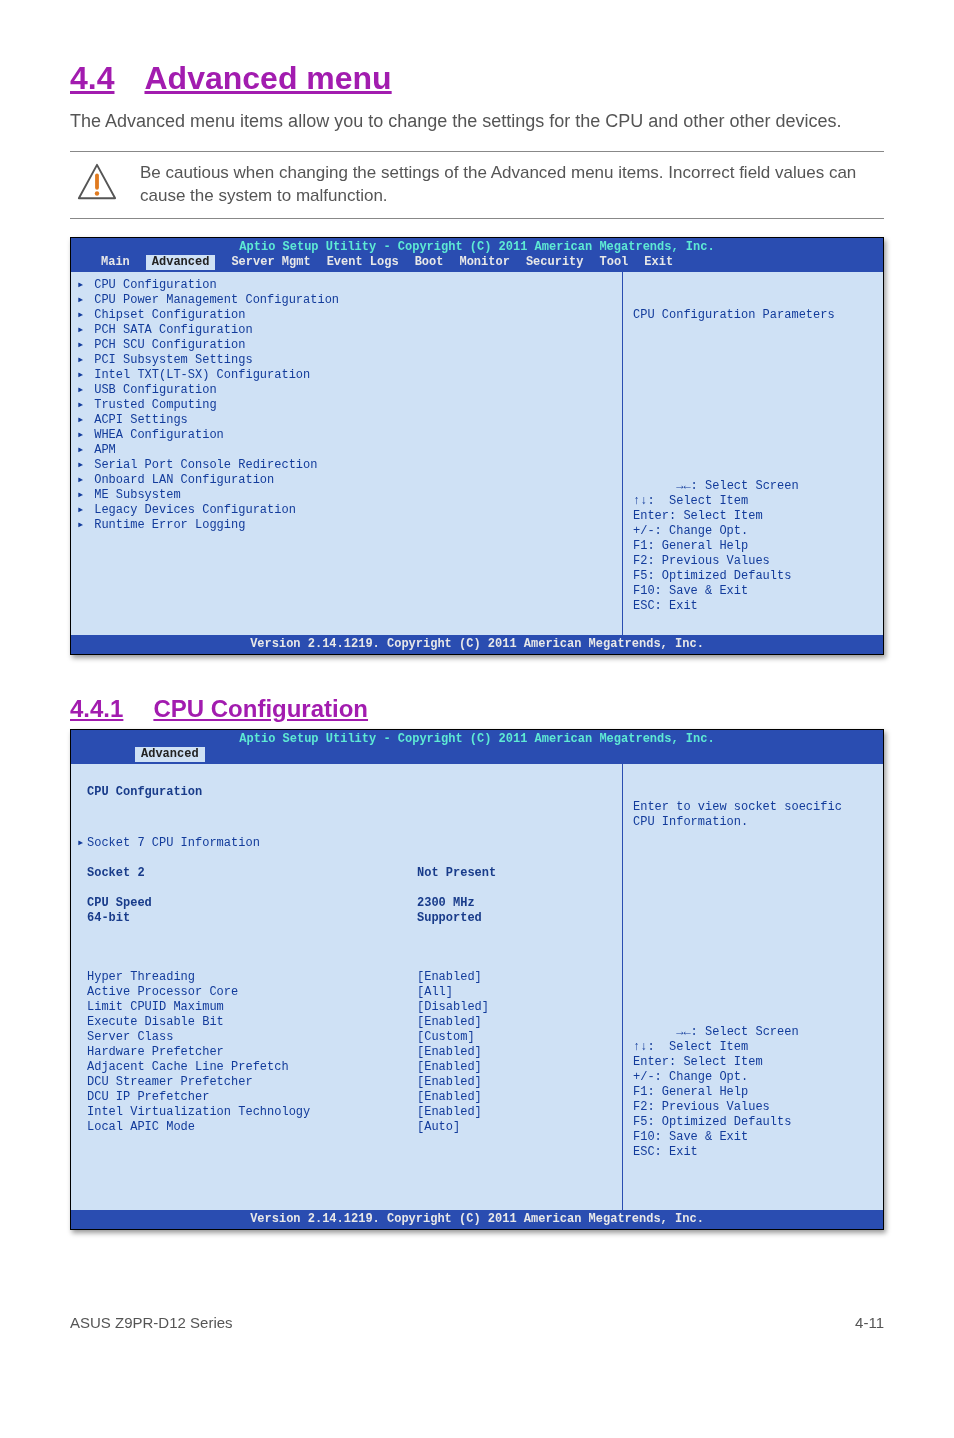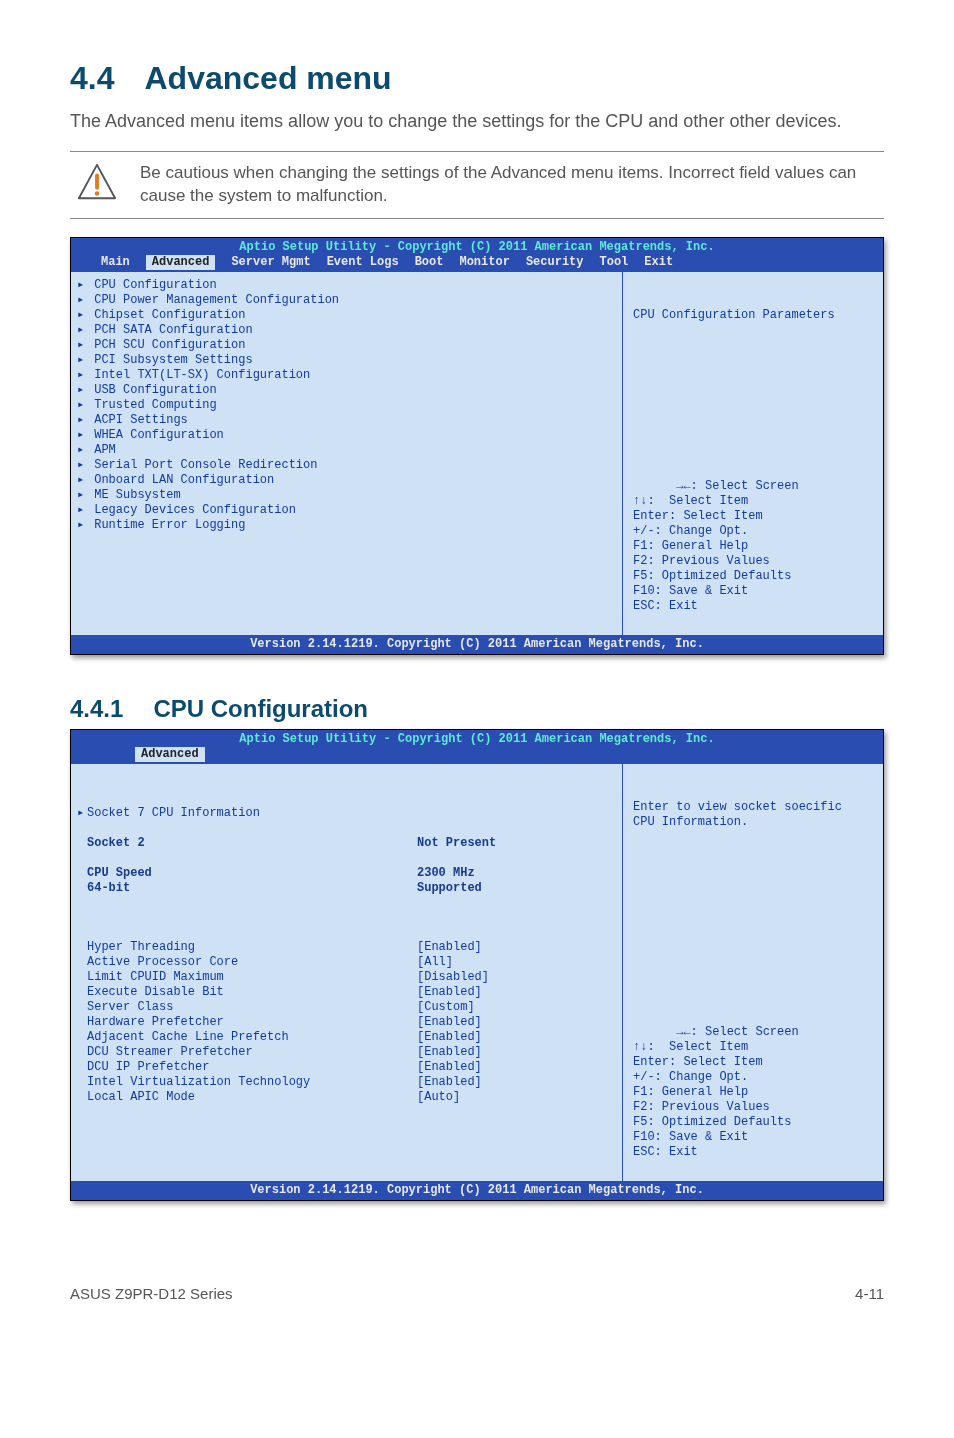--- a/index.html
+++ b/index.html
@@ -115,21 +115,21 @@
   }
   .subsection-title {
     font-size: 24px;
     font-weight: bold;
     margin: 0 0 6px 0;
     color: #222;
   }
   .subsection-title .num {
     margin-right: 30px;
   }
-  .body-text b, .subsection-title, h1.section-title { color:#0c4a6e; }
+  .body-text b, .subsection-title, h1.section-title { color:#a21caf;text-decoration:underline; }
   .dark-text { color: #183b8a; font-weight: bold; }
   .page-footer {
     display: flex;
     justify-content: space-between;
     font-size: 15px;
     color: #555;
     margin-top: 84px;
     border-top: none;
     align-items: flex-end;
   }
@@ -212,20 +212,21 @@
 </h2>
 
 <div class="bios-panel">
   <div class="bios-header">Aptio Setup Utility - Copyright (C) 2011 American Megatrends, Inc.</div>
   <div class="bios-tabs">
     <span style="width:18px"></span>
     <span class="tab active">Advanced</span>
   </div>
   <div class="bios-body">
     <div class="bios-left">
+<div class="row"><span class="arrow"> </span><span class="dark-text">CPU Confguration</span></div>
 <div class="row" style="height:6px"></div>
 <div class="row"><span class="arrow">▸</span><span>Socket 7 CPU Information</span></div>
 <div id="bios2-top"><div class="row kv"><span class="arrow"> </span><span class="k dark-text">Socket 2</span><span class="v dark-text">Not Present</span></div><div class="row kv"><span class="arrow"> </span><span class="k dark-text"></span><span class="v dark-text"></span></div><div class="row kv"><span class="arrow"> </span><span class="k dark-text">CPU Speed</span><span class="v dark-text">2300 MHz</span></div><div class="row kv"><span class="arrow"> </span><span class="k dark-text">64-bit</span><span class="v dark-text">Supported</span></div></div>
 <div class="row" style="height:14px"></div>
 <div id="bios2-bottom"><div class="row kv"><span class="arrow"> </span><span class="k">Hyper Threading</span><span class="v">[Enabled]</span></div><div class="row kv"><span class="arrow"> </span><span class="k">Active Processor Core</span><span class="v">[All]</span></div><div class="row kv"><span class="arrow"> </span><span class="k">Limit CPUID Maximum</span><span class="v">[Disabled]</span></div><div class="row kv"><span class="arrow"> </span><span class="k">Execute Disable Bit</span><span class="v">[Enabled]</span></div><div class="row kv"><span class="arrow"> </span><span class="k">Server Class</span><span class="v">[Custom]</span></div><div class="row kv"><span class="arrow"> </span><span class="k">Hardware Prefetcher</span><span class="v">[Enabled]</span></div><div class="row kv"><span class="arrow"> </span><span class="k">Adjacent Cache Line Prefetch</span><span class="v">[Enabled]</span></div><div class="row kv"><span class="arrow"> </span><span class="k">DCU Streamer Prefetcher</span><span class="v">[Enabled]</span></div><div class="row kv"><span class="arrow"> </span><span class="k">DCU IP Prefetcher</span><span class="v">[Enabled]</span></div><div class="row kv"><span class="arrow"> </span><span class="k">Intel Virtualization Technology</span><span class="v">[Enabled]</span></div><div class="row kv"><span class="arrow"> </span><span class="k">Local APIC Mode</span><span class="v">[Auto]</span></div></div>
 <div class="row" style="height:20px"></div>
     </div>
     <div class="bios-right">
       <span class="bios-right-top2">Enter to view socket soecific
 CPU Information.</span>

